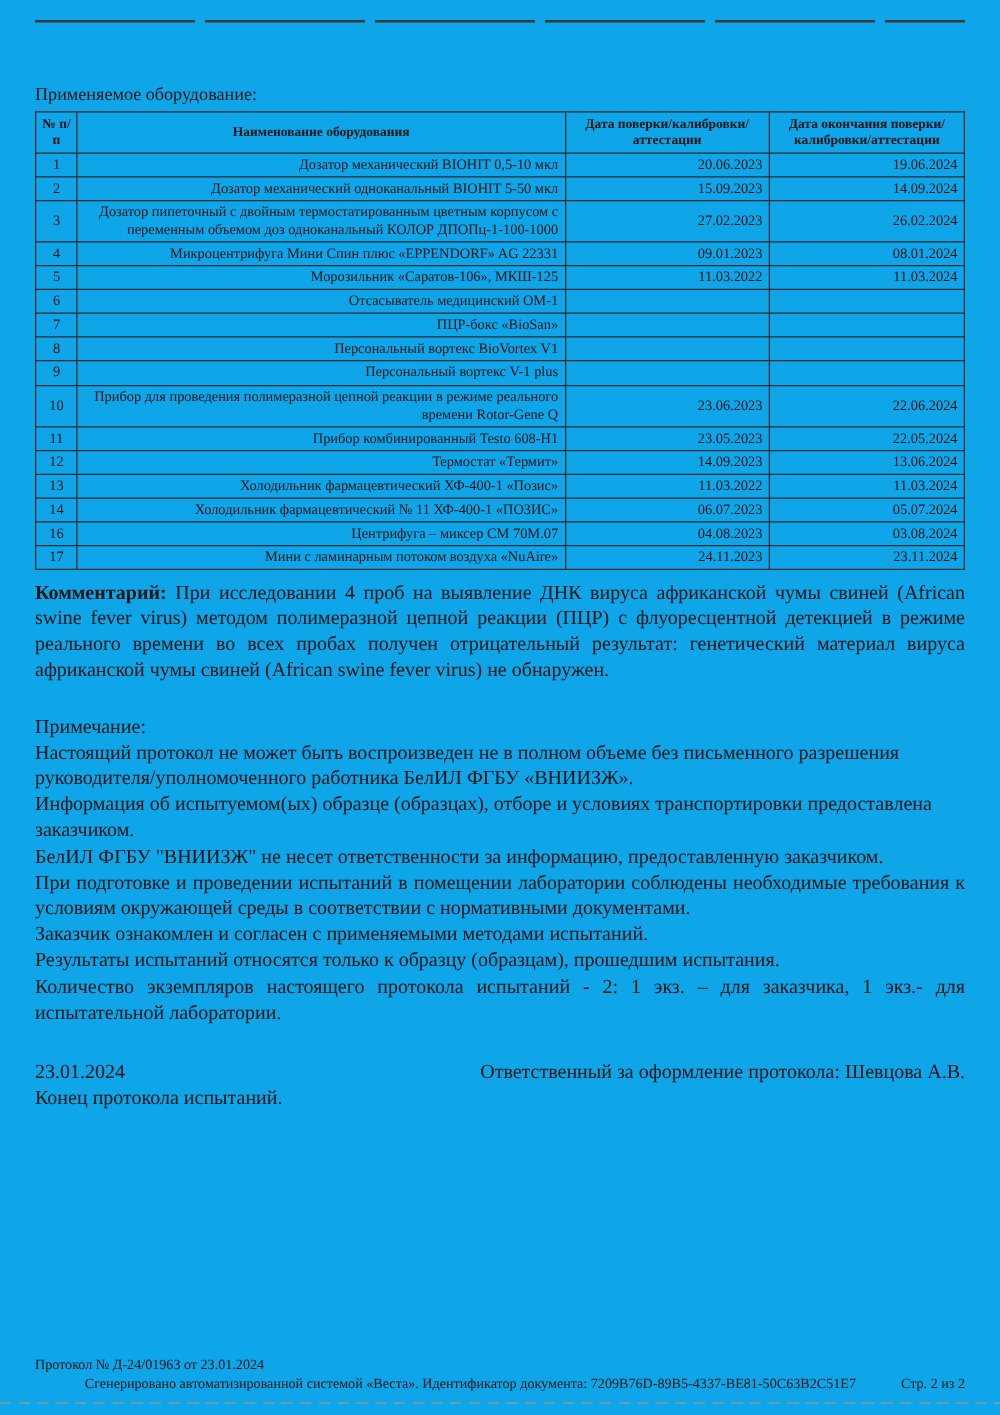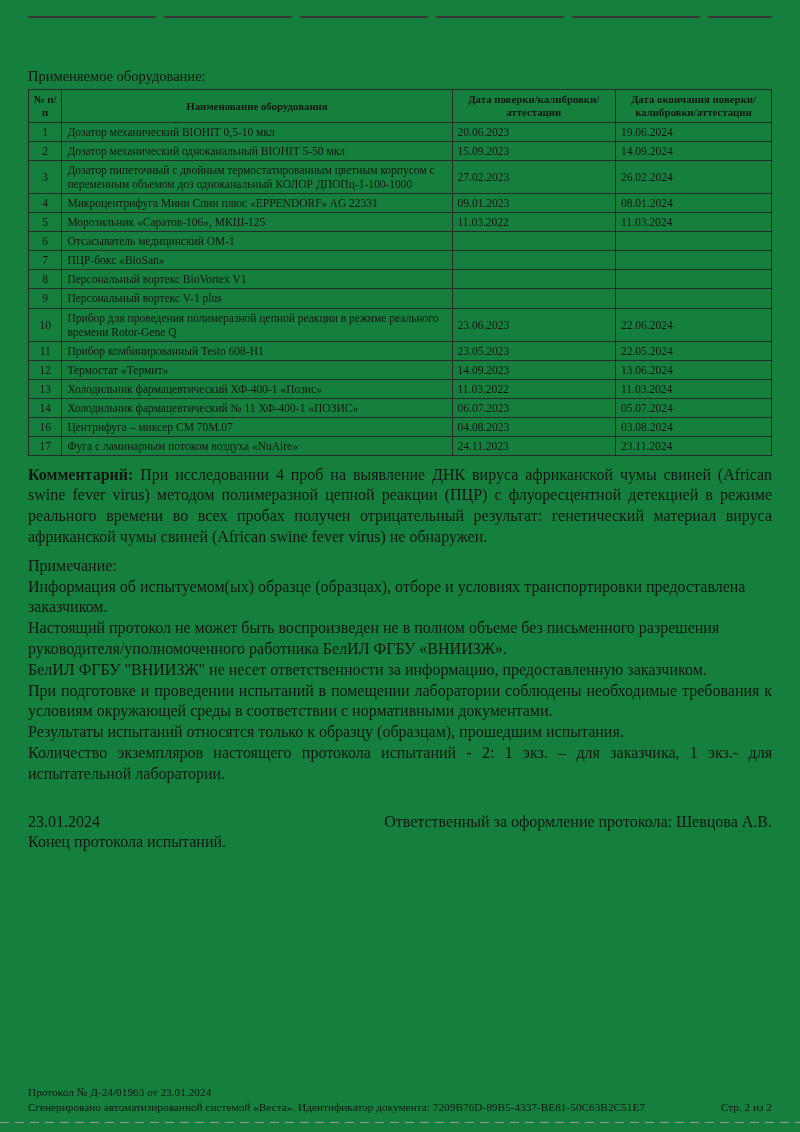--- a/index.html
+++ b/index.html
@@ -2,21 +2,21 @@
 <html><head>
 <meta charset="utf-8">
 <style>
   * { margin: 0; padding: 0; box-sizing: border-box; }
   html, body { background: #fff; }
   .page {
     position: relative;
     width: 800px;
     height: 1132px;
     margin: 0 auto;
-    background: #15803d;
+    background: #0ea5e9;
     font-family: "Liberation Serif", "DejaVu Serif", serif;
     color: #141414;
     overflow: hidden;
   }
   .top-rule {
     position: absolute;
     top: 16px; left: 28px; right: 28px;
     height: 2px;
     background: repeating-linear-gradient(to right, #3a3a3a 0 128px, transparent 128px 136px);
   }
@@ -43,44 +43,45 @@
     font-size: 10.8px;
     font-weight: bold;
     text-align: center;
     padding: 3px 4px;
   }
   col.w-num  { width: 4.5%; }
   col.w-name { width: 52.5%; }
   col.w-d1   { width: 22%; }
   col.w-d2   { width: 21%; }
   td.c-num  { text-align: center; }
-  td.c-name { text-align: left; }
-  td.c-date { text-align: left; margin-left: 36px; }
+  td.c-name { text-align: right; }
+  td.c-date { text-align: right; margin-left: 36px; }
   .body-text { font-size: 16px; line-height: 1.30; }
   .comment { margin-top: 9px; text-align: justify; }
   .comment .lbl { font-weight: bold; }
-  .notes { margin-top: 8px; }
+  .notes { margin-top: 24px; }
   .notes p { margin: 0; }
   .p-justify { text-align: justify; }
   .p-bold { font-weight: normal; }
   .signoff {
     margin-top: 27px;
     display: flex;
     justify-content: space-between;
     align-items: center;
   }
   .footer {
     position: absolute;
     left: 28px; right: 28px; bottom: 18px;
     font-size: 11.3px;
     line-height: 1.28;
   }
   .footer-line2 {
     display: flex;
-    justify-content: space-between;
+    justify-content: flex-end;
+    gap: 36px;
   }
   .bottom-edge {
     position: absolute;
     left: 0; right: 0; bottom: 9px;
     height: 1px;
     background: repeating-linear-gradient(to right, #9a9a9a 0 9px, transparent 9px 15px);
   }
 </style>
 </head>
 <body>
@@ -209,35 +210,36 @@
 
           <tr>
             <td class="c-num">16</td>
             <td class="c-name">Центрифуга – миксер СМ 70М.07</td>
             <td class="c-date">04.08.2023</td>
             <td class="c-date">03.08.2024</td>
           </tr>
 
           <tr>
             <td class="c-num">17</td>
-            <td class="c-name">Фуга с ламинарным потоком воздуха «NuAire»</td>
+            <td class="c-name">Мини с ламинарным потоком воздуха «NuAire»</td>
             <td class="c-date">24.11.2023</td>
             <td class="c-date">23.11.2024</td>
           </tr>
         </tbody>
     </table>
 
     <p class="body-text comment"><span class="lbl">Комментарий:</span><span> При исследовании 4 проб на выявление ДНК вируса африканской чумы свиней (African swine fever virus) методом полимеразной цепной реакции (ПЦР) с флуоресцентной детекцией в режиме реального времени во всех пробах получен отрицательный результат: генетический материал вируса африканской чумы свиней (African swine fever virus) не обнаружен.</span></p>
 
     <div class="body-text notes">
       <p>Примечание:</p>
+      <p>Настоящий протокол не может быть воспроизведен не в полном объеме без письменного разрешения руководителя/уполномоченного работника БелИЛ ФГБУ «ВНИИЗЖ».</p>
       <p>Информация об испытуемом(ых) образце (образцах), отборе и условиях транспортировки предоставлена заказчиком.</p>
-      <p>Настоящий протокол не может быть воспроизведен не в полном объеме без письменного разрешения руководителя/уполномоченного работника БелИЛ ФГБУ «ВНИИЗЖ».</p>
       <p>БелИЛ ФГБУ "ВНИИЗЖ" не несет ответственности за информацию, предоставленную заказчиком.</p>
       <p class="p-justify">При подготовке и проведении испытаний в помещении лаборатории соблюдены необходимые требования к условиям окружающей среды в соответствии с нормативными документами.</p>
+      <p>Заказчик ознакомлен и согласен с применяемыми методами испытаний.</p>
       <p class="p-bold">Результаты испытаний относятся только к образцу (образцам), прошедшим испытания.</p>
       <p class="p-justify">Количество экземпляров настоящего протокола испытаний - 2: 1 экз. – для заказчика, 1 экз.- для испытательной лаборатории.</p>
     </div>
 
     <div class="body-text signoff">
       <span>23.01.2024</span>
       <span>Ответственный за оформление протокола: Шевцова А.В.</span>
     </div>
     <div class="body-text">Конец протокола испытаний.</div>
   </div>

